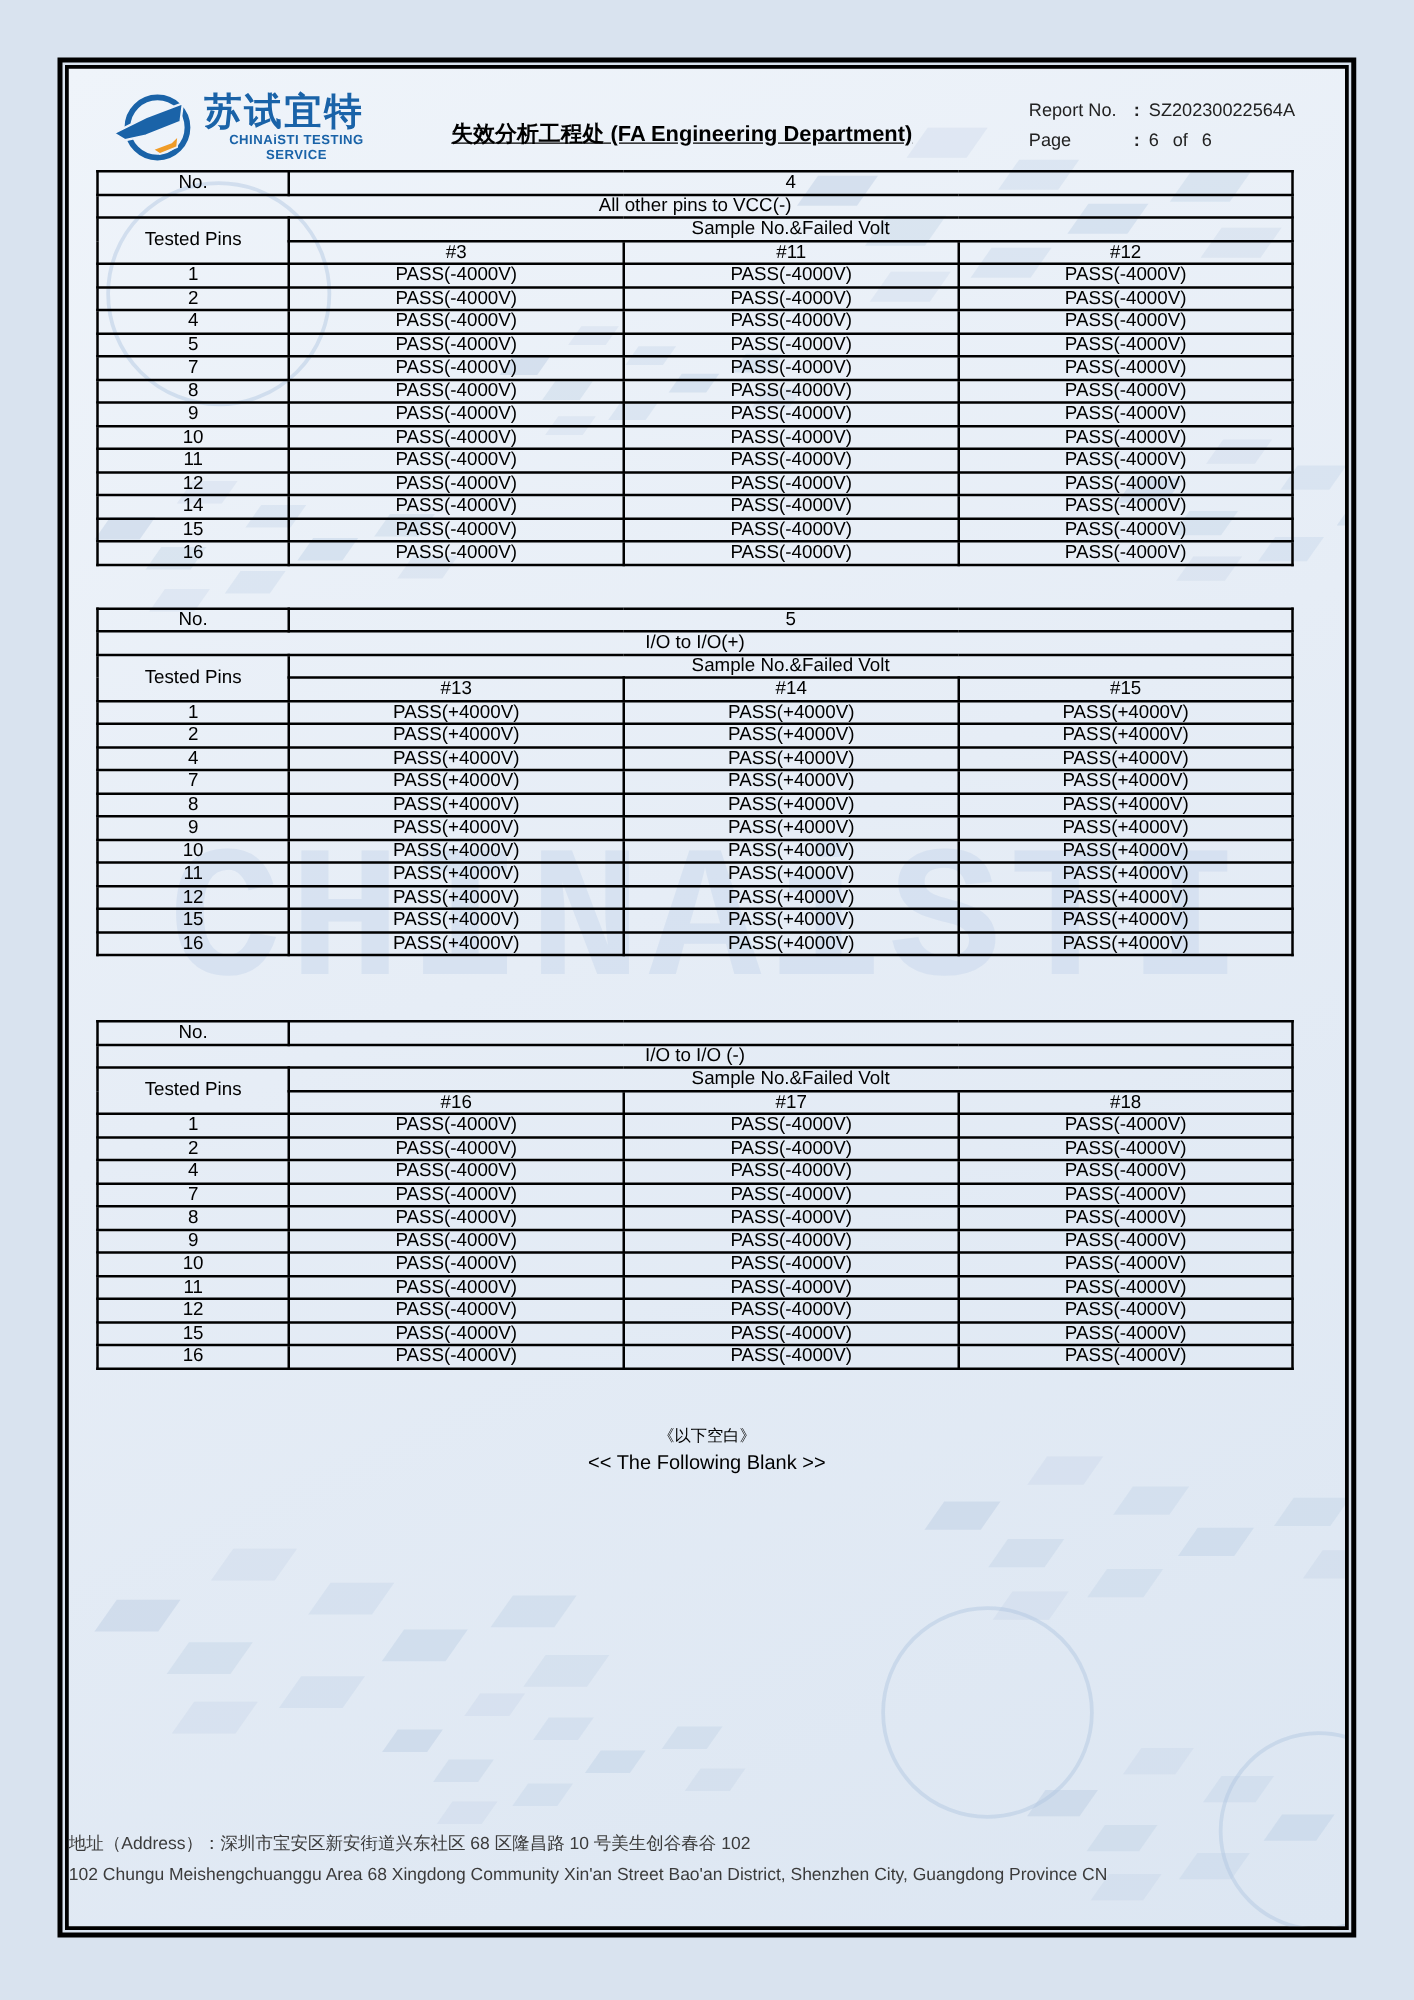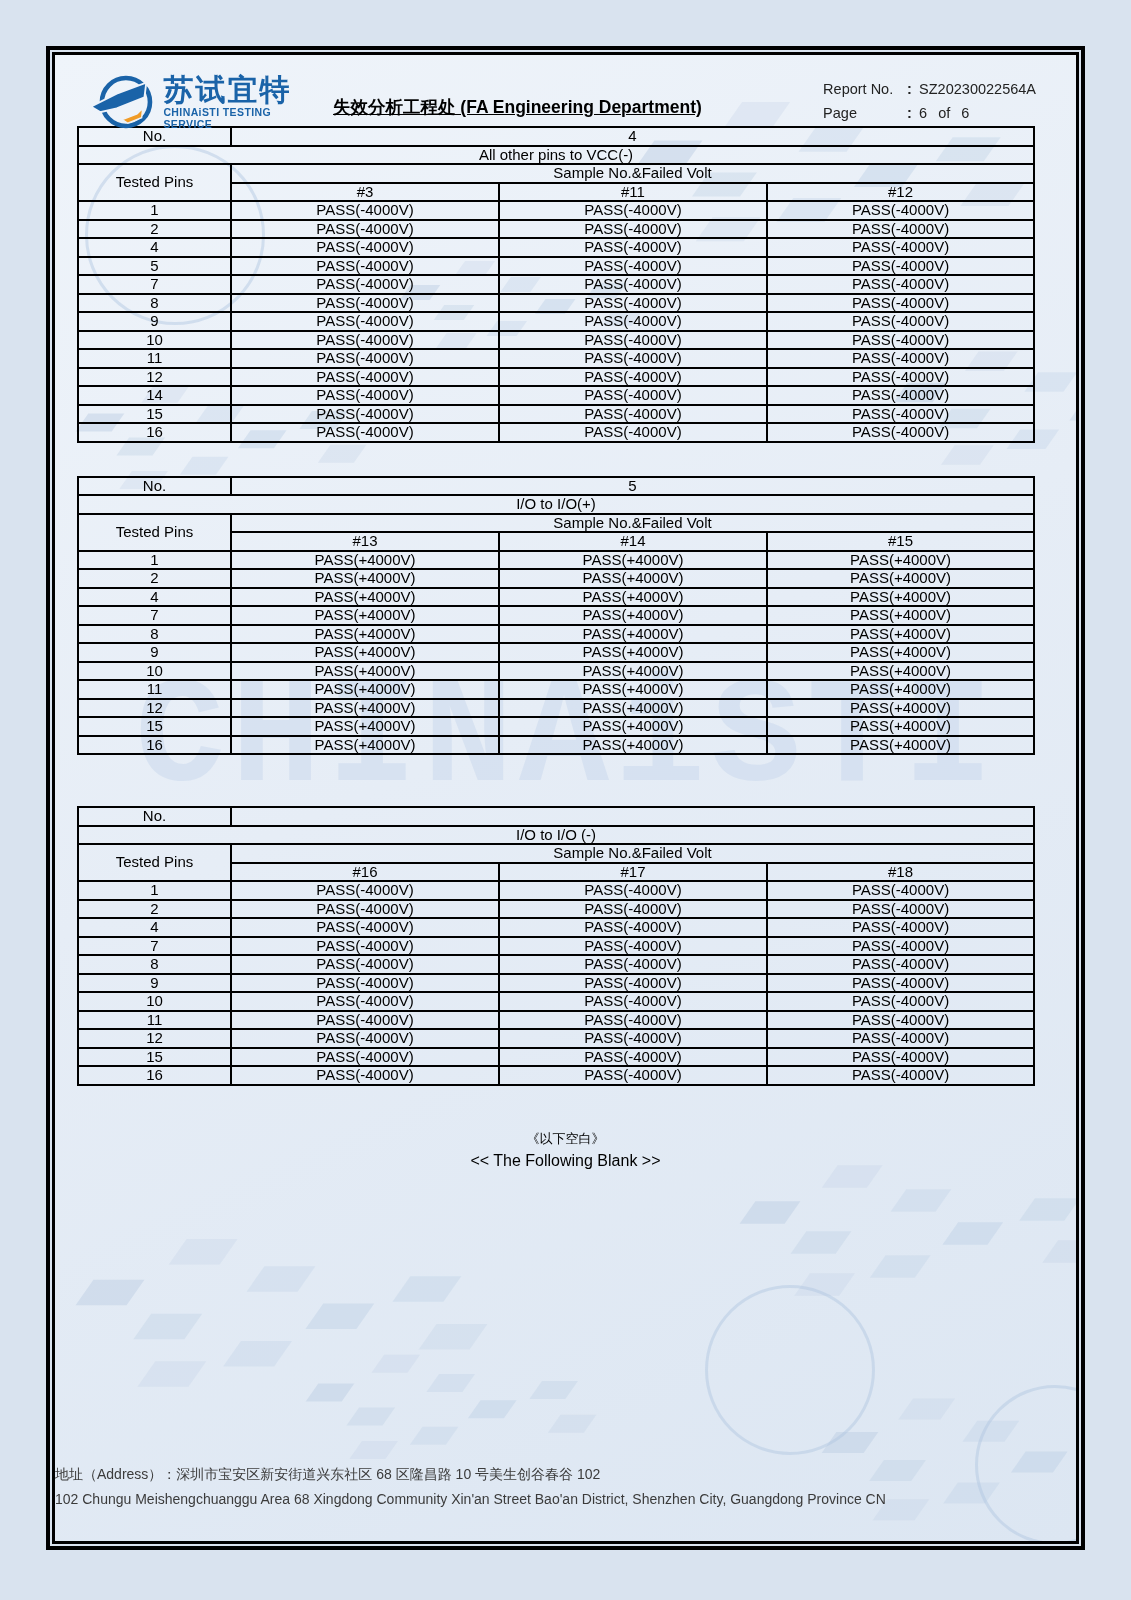--- a/index.html
+++ b/index.html
@@ -32,26 +32,26 @@
                 112px 36px rgba(186,205,227,.30), 185px -2px rgba(186,205,227,.35),
                 220px 26px rgba(186,205,227,.28), 70px 48px rgba(186,205,227,.25);
   }
   .wm-circle { border:3px solid rgba(176,198,224,.45); border-radius:50%; }
   .wm-text {
     font-weight:bold; font-size:150px; letter-spacing:6px;
     color:rgba(202,217,236,.55); white-space:nowrap;
   }
 
   
-  .header { display:flex; align-items:flex-start; padding:14px 40px 4px 34px; height:71px; }
+  .header { display:flex; align-items:flex-start; padding:14px 40px 4px 34px; height:81px;gap:28px; }
   .logo { display:flex; align-items:center; width:222px; flex:0 0 auto; }
   .logo svg { display:block; }
   .logo-texts { margin-left:6px; }
   .logo-cn { font-size:30px; font-weight:bold; color:#1a63a8; letter-spacing:2px; line-height:1.05; }
-  .logo-en { font-size:10.5px; font-weight:bold; color:#1a63a8; letter-spacing:.4px; }
+  .logo-en { font-size:10.5px; font-weight:bold; color:#1a63a8; letter-spacing:.4px;text-align:center; }
   .doc-title { font-size:17.5px; font-weight:bold; margin:26px 0 0 22px; white-space:nowrap;text-decoration:underline; }
   .report-grid {
     margin-left:auto; margin-top:12px;
     display:grid; grid-template-columns:84px 12px auto; row-gap:8px;
     font-size:14.5px; color:#222;
   }
   .report-grid .colon { font-weight:bold; }
   .page-val { word-spacing:7px; }
 
   

